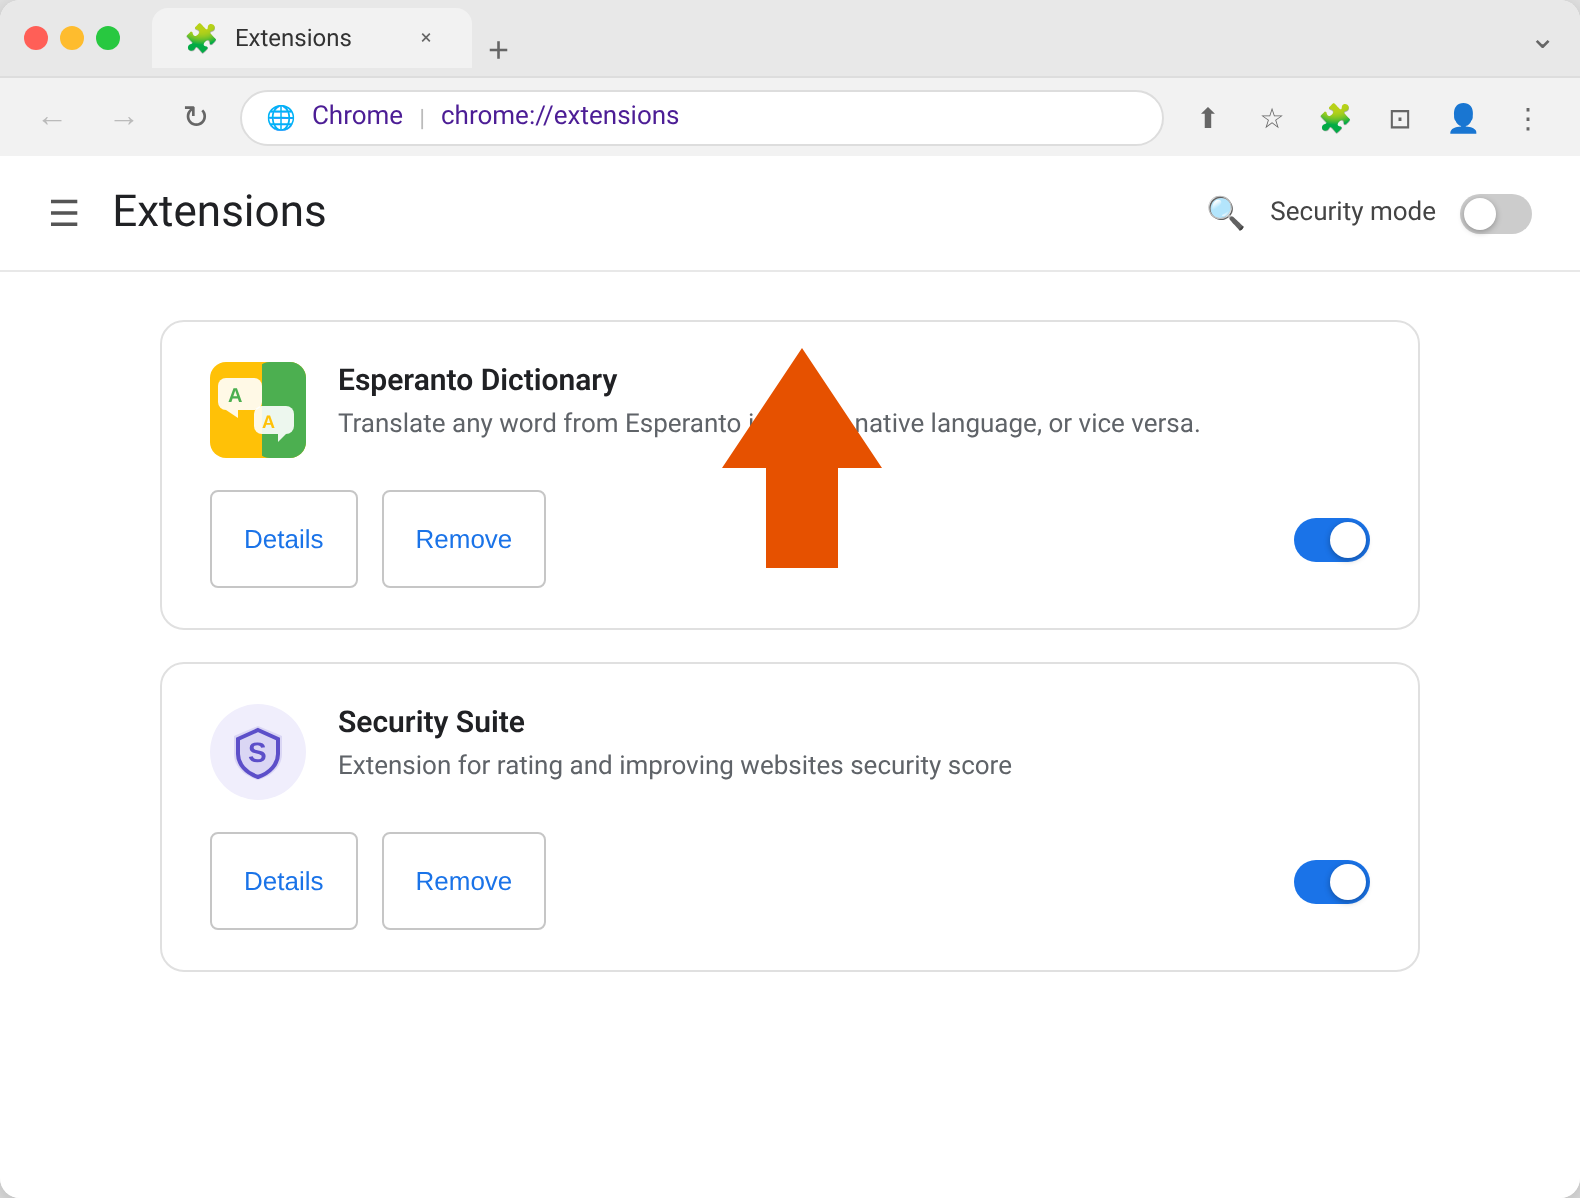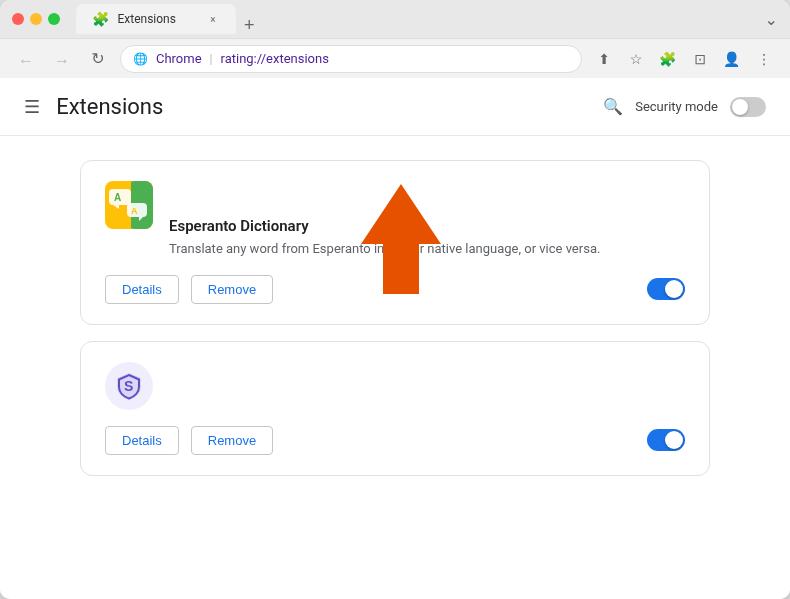--- a/index.html
+++ b/index.html
@@ -279,21 +279,20 @@
     }
 
     .ext-icon-wrapper {
       width: 48px;
       height: 48px;
       flex-shrink: 0;
     }
 
     .ext-info {
       flex: 1;
-      margin-top: 36px;
     }
 
     .ext-name {
       font-size: 15px;
       font-weight: 600;
       color: #202124;
       margin-bottom: 4px;
     }
 
     .ext-desc {
@@ -302,21 +301,21 @@
       line-height: 1.5;
     }
 
     .ext-card-bottom {
       display: flex;
       align-items: center;
       gap: 12px;
     }
 
     .ext-btn {
-      padding: 6px 16px;
+      padding: 16px 16px;
       font-size: 13px;
       border: 1px solid #c6c6c6;
       border-radius: 4px;
       background: white;
       color: #1a73e8;
       cursor: pointer;
       font-weight: 500;
       text-align: center;
     }
 
@@ -382,21 +381,21 @@
 
   <div class="address-bar">
     <button class="nav-btn disabled">←</button>
     <button class="nav-btn disabled">→</button>
     <button class="nav-btn">↻</button>
 
     <div class="url-bar">
       <span class="url-icon">🌐</span>
       <span class="url-text">Chrome</span>
       <span class="url-separator">|</span>
-      <span class="url-text">rating://extensions</span>
+      <span class="url-text">chrome://extensions</span>
     </div>
 
     <div class="address-actions">
       <button class="addr-btn">⬆</button>
       <button class="addr-btn">☆</button>
       <button class="addr-btn">🧩</button>
       <button class="addr-btn">⊡</button>
       <button class="addr-btn">👤</button>
       <button class="addr-btn">⋮</button>
     </div>
@@ -460,20 +459,22 @@
           <div class="ext-icon-wrapper">
             <div class="security-icon">
               <svg width="30" height="30" viewBox="0 0 30 30">
                 <path d="M15 2 L27 7 L27 16 C27 22 22 27 15 29 C8 27 3 22 3 16 L3 7 Z" fill="#5c4fc9" opacity="0.15"></path>
                 <path d="M15 4 L25 8.5 L25 16 C25 21 21 25.5 15 27.5 C9 25.5 5 21 5 16 L5 8.5 Z" fill="none" stroke="#5c4fc9" stroke-width="2"></path>
                 <text x="10" y="20" font-size="14" font-weight="bold" fill="#5c4fc9" font-family="Arial">S</text>
               </svg>
             </div>
           </div>
           <div class="ext-info">
+            <div class="ext-name">Security Suite</div>
+            <div class="ext-desc">Extension for rating and improving websites security score</div>
           </div>
         </div>
         <div class="ext-card-bottom">
           <button class="ext-btn">Details</button>
           <button class="ext-btn">Remove</button>
           <div class="ext-toggle-wrapper">
             <div class="toggle-on"></div>
           </div>
         </div>
       </div>

